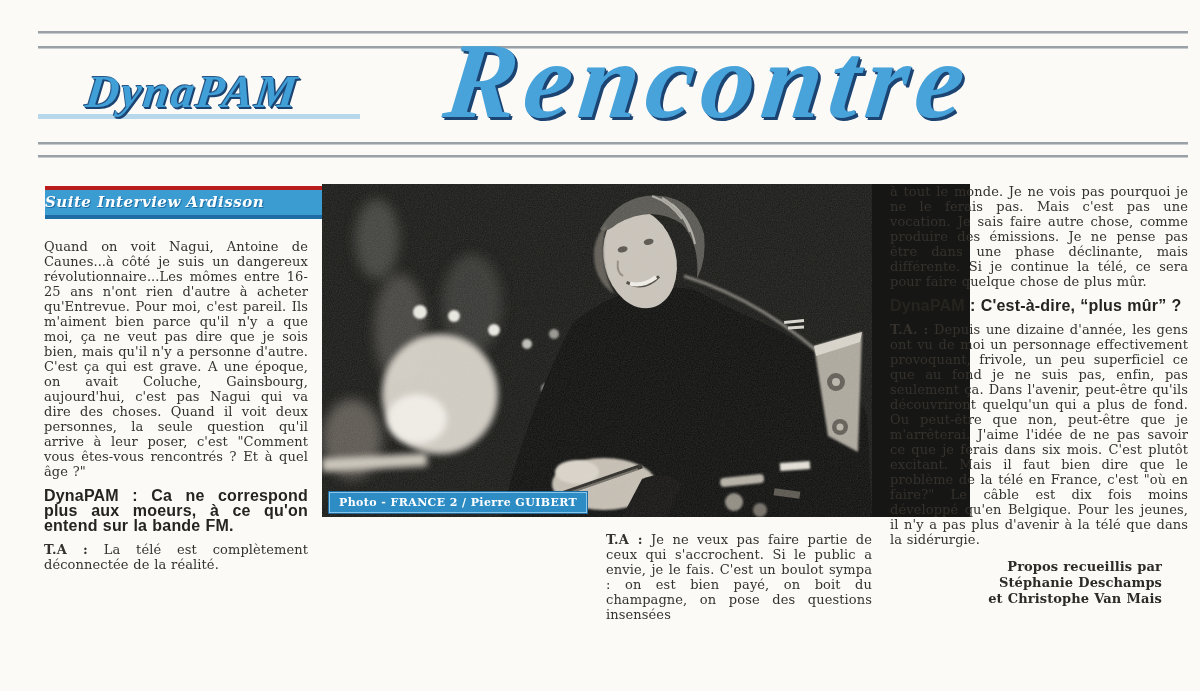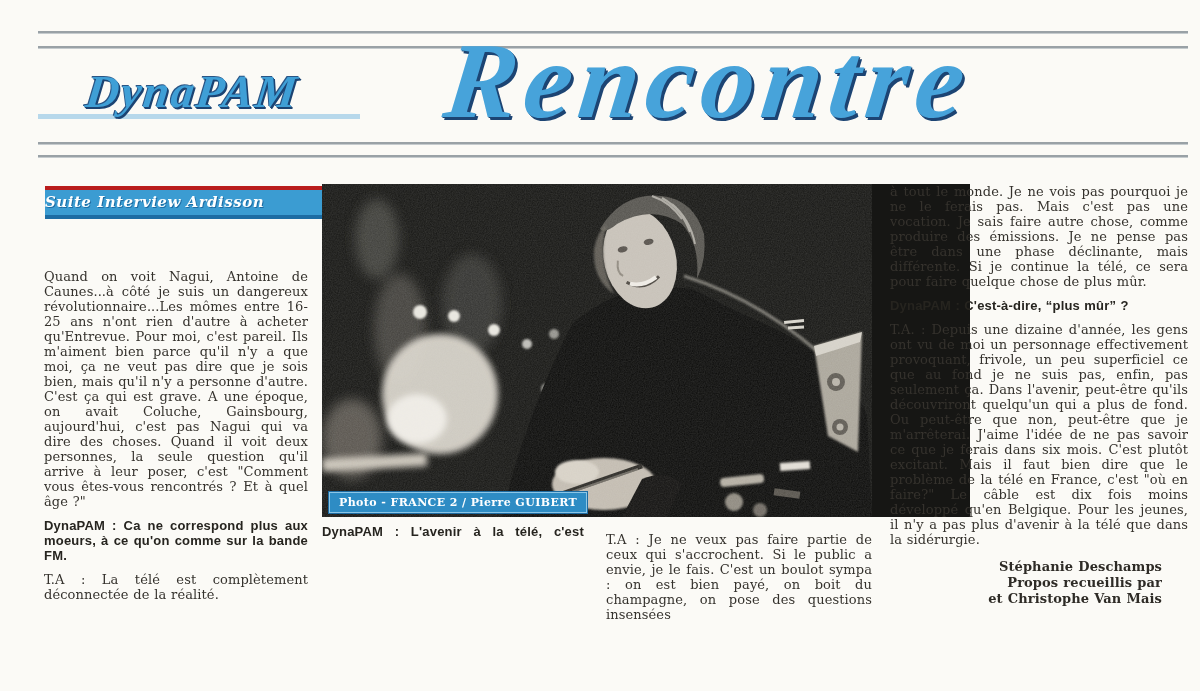--- a/index.html
+++ b/index.html
@@ -22,24 +22,24 @@
           text-shadow:3px 3px 0 #1c4473, 1px 1px 0 #1c4473; }
 
   .banner { position:absolute; left:45px; top:186px; width:315px; height:25px;
           background:#3b9cd2; border-top:4px solid #b91c1c; border-bottom:4px solid #1d6ca3;
           text-align:left; font:italic 700 15px/25px "DejaVu Serif",serif; color:#ffffff;
           letter-spacing:.5px; text-shadow:1px 1px 0 #1d6ca3; }
 
   .col { position:absolute; text-align:justify; color:#35322d;
          font:13px/15px "DejaVu Serif",serif; letter-spacing:.1px; word-spacing:.5px; }
   .col p { margin:0 0 9px 0; }
-  .q { font-family:"Liberation Sans",sans-serif; font-weight:700; font-size:13px; color:#26241f; letter-spacing:.2px; }
+  .q { font-family:"Liberation Sans",sans-serif; font-weight:700; font-size:16px; color:#26241f; letter-spacing:.2px; }
   .stretch { text-align-last:justify; }
-  .speaker { font-weight:400; }
-  #col1 { left:44px;  top:239px; width:264px;margin-top:30px; }
+  .speaker { font-weight:700; }
+  #col1 { left:44px;  top:239px; width:264px; }
   #col2 { left:322px; top:524px; width:262px; }
   #col3 { left:606px; top:532px; width:266px; }
   #col4 { left:890px; top:184px; width:298px; }
   .byline { margin-top:12px; text-align:right; padding-right:26px;
             font-weight:700; line-height:16px; color:#2e2b26; }
 
   .photo { position:absolute; left:322px; top:184px; width:648px; height:333px; background:#161614; }
   .photo svg { display:block; width:550px; height:333px; }
   .caption { position:absolute; left:7px; bottom:4px; background:#2e8cc4;
              border:1px solid #8cc6e6; outline:1px solid #1d6ca3;
@@ -55,21 +55,21 @@
   <div class="logo-underline"></div>
   <div class="logo">DynaPAM</div>
   <h1 class="section-title">Rencontre</h1>
   <div class="rule rule3"></div>
   <div class="rule rule4"></div>
 
   <div class="banner">Suite Interview Ardisson</div>
 
   <div class="col" id="col1">
     <p>Quand on voit Nagui, Antoine de Caunes...à côté je suis un dangereux révolutionnaire...Les mômes entre 16-25 ans n'ont rien d'autre à acheter qu'Entrevue. Pour moi, c'est pareil. Ils m'aiment bien parce qu'il n'y a que moi, ça ne veut pas dire que je sois bien, mais qu'il n'y a personne d'autre. C'est ça qui est grave. A une époque, on avait Coluche, Gainsbourg, aujourd'hui, c'est pas Nagui qui va dire des choses. Quand il voit deux personnes, la seule question qu'il arrive à leur poser, c'est "Comment vous êtes-vous rencontrés ? Et à quel âge ?"</p>
-    <p class="q">DynaPAM : Ca ne correspond plus aux moeurs, à ce qu'on comme sur la bande FM.</p>
+    <p class="q">DynaPAM : Ca ne correspond plus aux moeurs, à ce qu'on entend sur la bande FM.</p>
     <p><strong class="speaker">T.A :</strong> <span>La télé est complètement déconnectée de la réalité.</span></p>
   </div>
 
   <div class="photo">
     <svg viewBox="0 0 550 333" preserveAspectRatio="none">
       <defs>
         <filter id="b6" x="-50%" y="-50%" width="200%" height="200%">
             <feGaussianBlur stdDeviation="6"></feGaussianBlur>
           </filter>
         <filter id="b3" x="-50%" y="-50%" width="200%" height="200%">
@@ -145,31 +145,30 @@
         <rect x="462" y="136" width="20" height="3" transform="rotate(-6 472 137)"></rect>
         <rect x="466" y="142" width="16" height="3" transform="rotate(-4 474 143)"></rect>
       </g>
       <rect x="458" y="278" width="30" height="8" fill="#e2ded6" transform="rotate(-4 473 282)" filter="url(#b1)"></rect>
       <rect width="550" height="333" filter="url(#noise)"></rect>
     </svg>
     <div class="caption">Photo - FRANCE 2 / Pierre GUIBERT</div>
   </div>
 
   <div class="col" id="col2">
-    <p class="q stretch">DynaPAM : L'avenir à la télé, c'est</p>
   </div>
 
   <div class="col" id="col3">
     <p><strong class="speaker">T.A :</strong> <span>Je ne veux pas faire partie de ceux qui s'accrochent. Si le public a envie, je le fais. C'est un boulot sympa : on est bien payé, on boit du champagne, on pose des questions insensées</span></p>
   </div>
 
   <div class="col" id="col4">
     <p>à tout le monde. Je ne vois pas pourquoi je ne le ferais pas. Mais c'est pas une vocation. Je sais faire autre chose, comme produire des émissions. Je ne pense pas être dans une phase déclinante, mais différente. Si je continue la télé, ce sera pour faire quelque chose de plus mûr.</p>
     <p class="q">DynaPAM : C'est-à-dire, “plus mûr” ?</p>
     <p><strong class="speaker">T.A. :</strong> <span>Depuis une dizaine d'année, les gens ont vu de moi un personnage effectivement provoquant, frivole, un peu superficiel ce que au fond je ne suis pas, enfin, pas seulement ça. Dans l'avenir, peut-être qu'ils découvriront quelqu'un qui a plus de fond. Ou peut-être que non, peut-être que je m'arrêterai. J'aime l'idée de ne pas savoir ce que je ferais dans six mois. C'est plutôt excitant. Mais il faut bien dire que le problème de la télé en France, c'est "où en faire?" Le câble est dix fois moins développé qu'en Belgique. Pour les jeunes, il n'y a pas plus d'avenir à la télé que dans la sidérurgie.</span></p>
     <div class="byline">
+      <div>Propos recueillis par</div>
       <div>Stéphanie Deschamps</div>
-      <div>Propos recueillis par</div>
       <div>et Christophe Van Mais</div>
     </div>
   </div>
 
 </div>
 
 </body></html>

